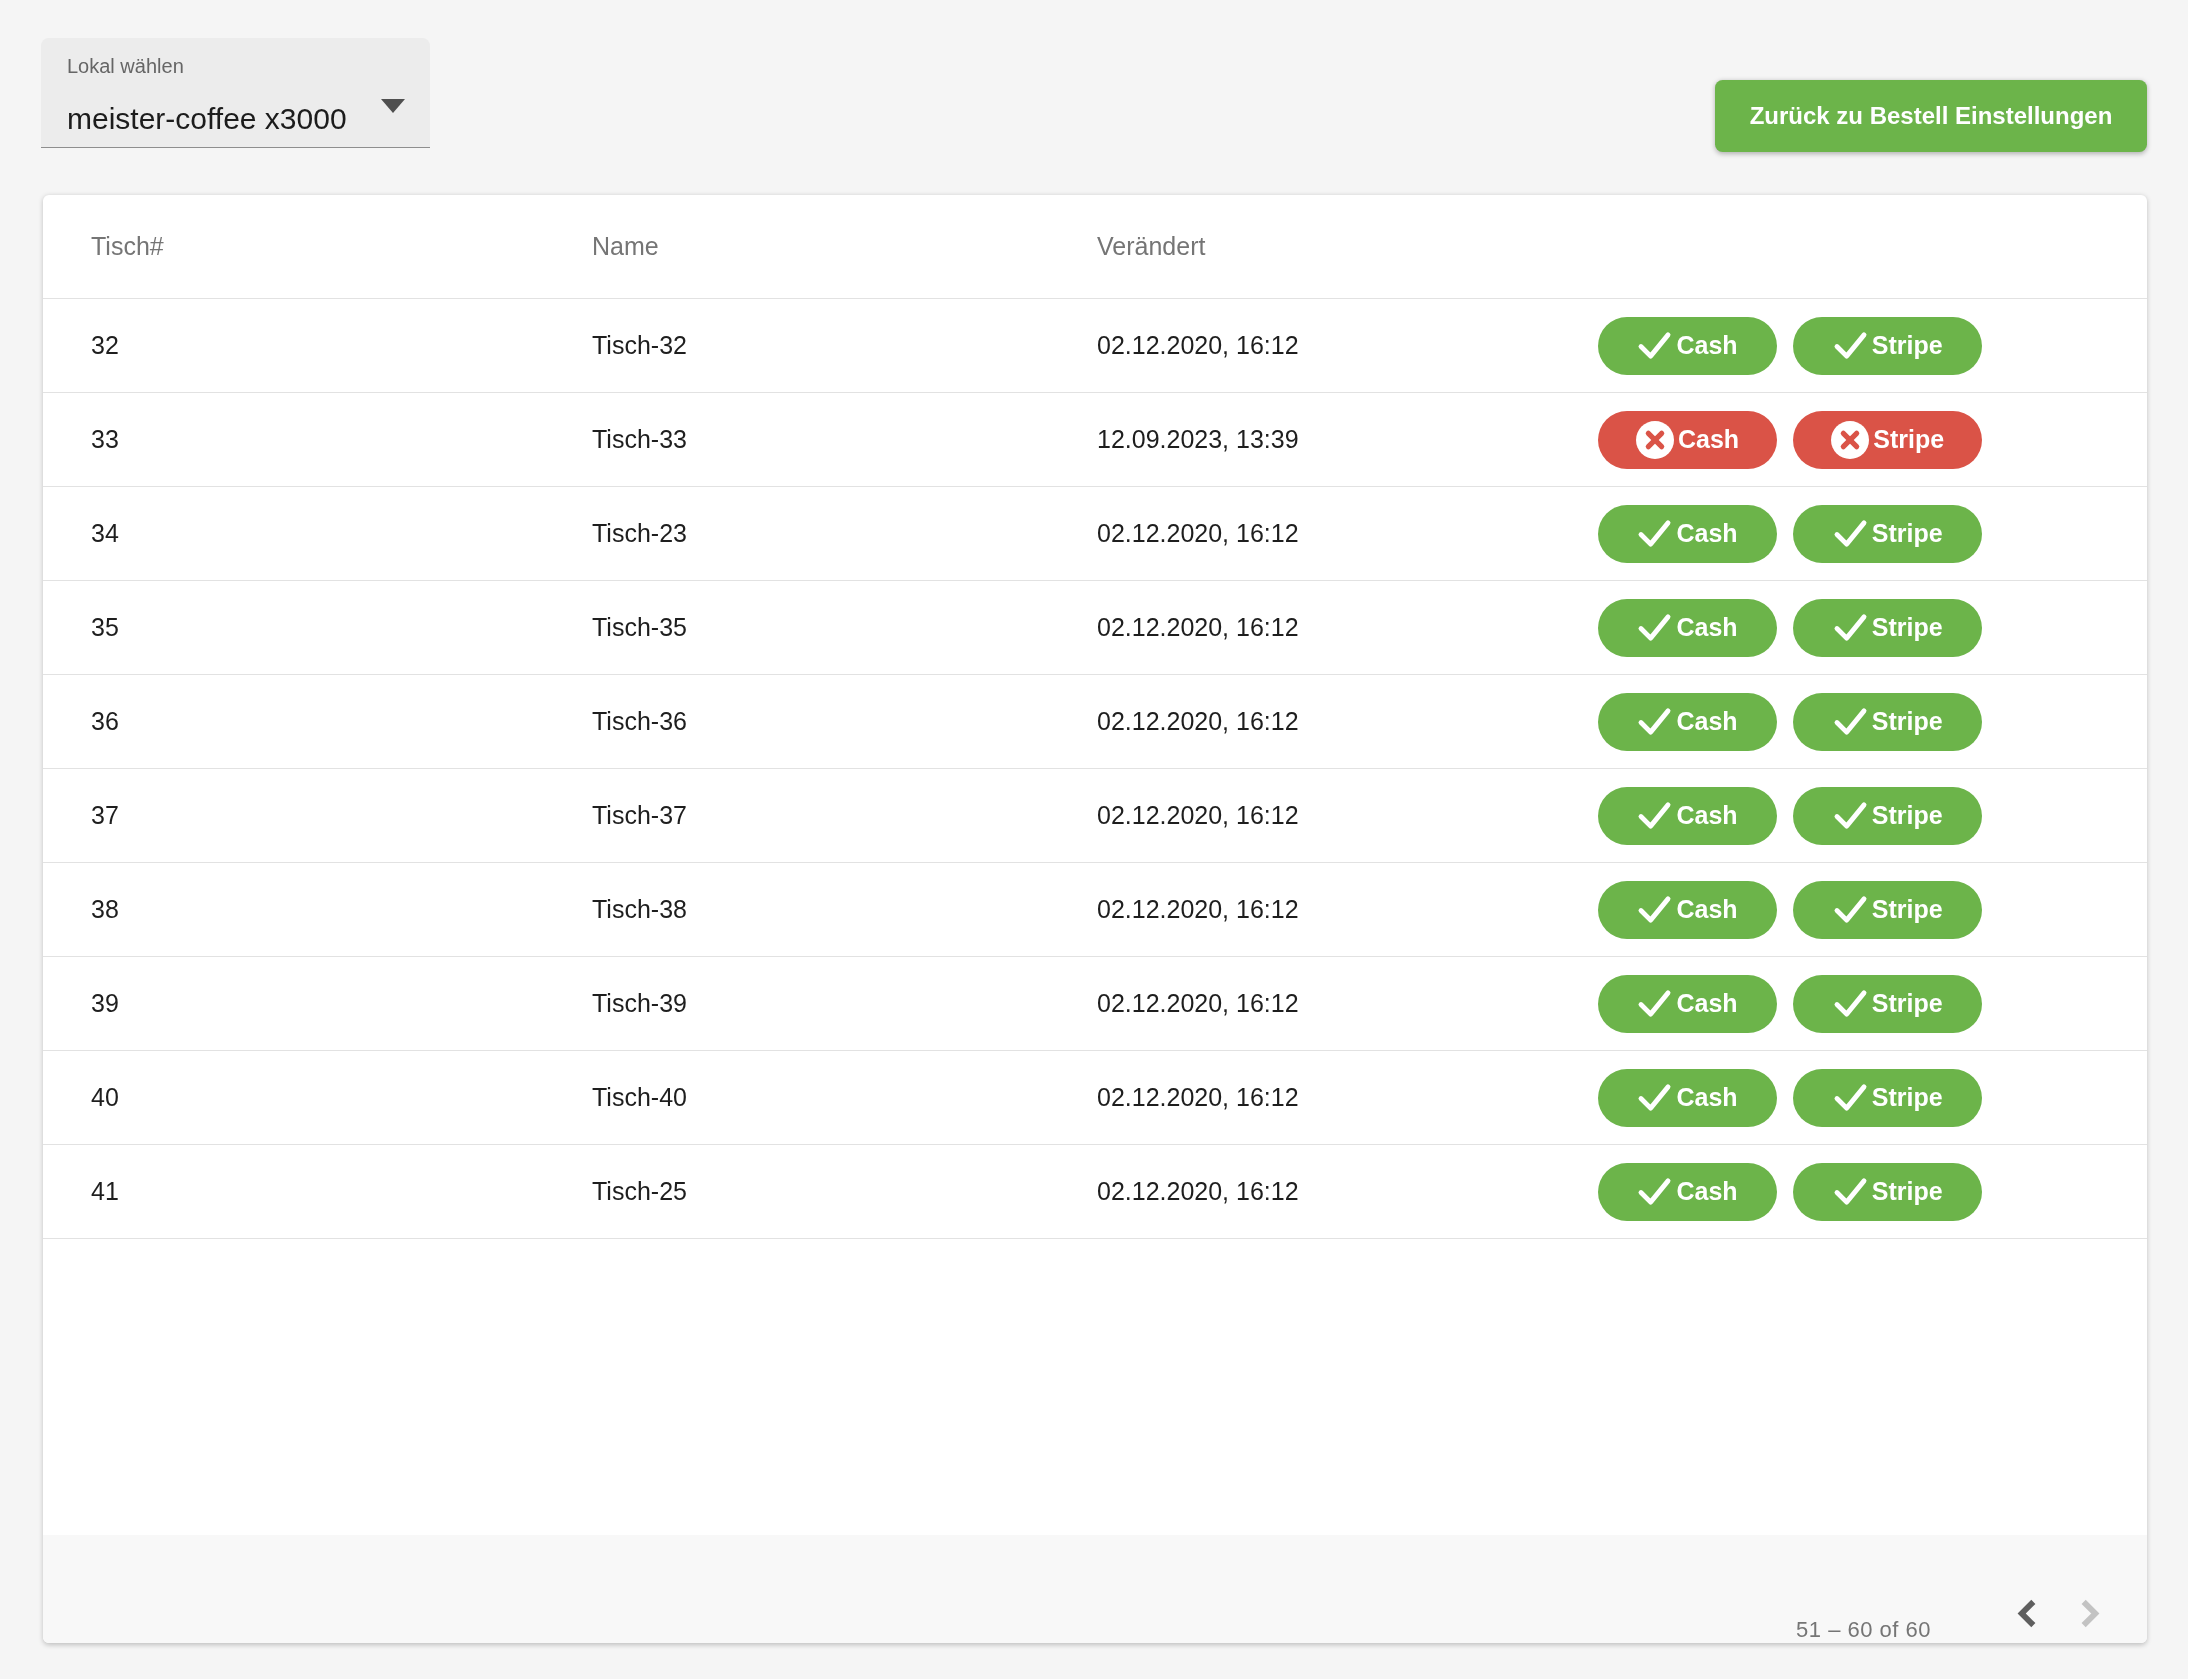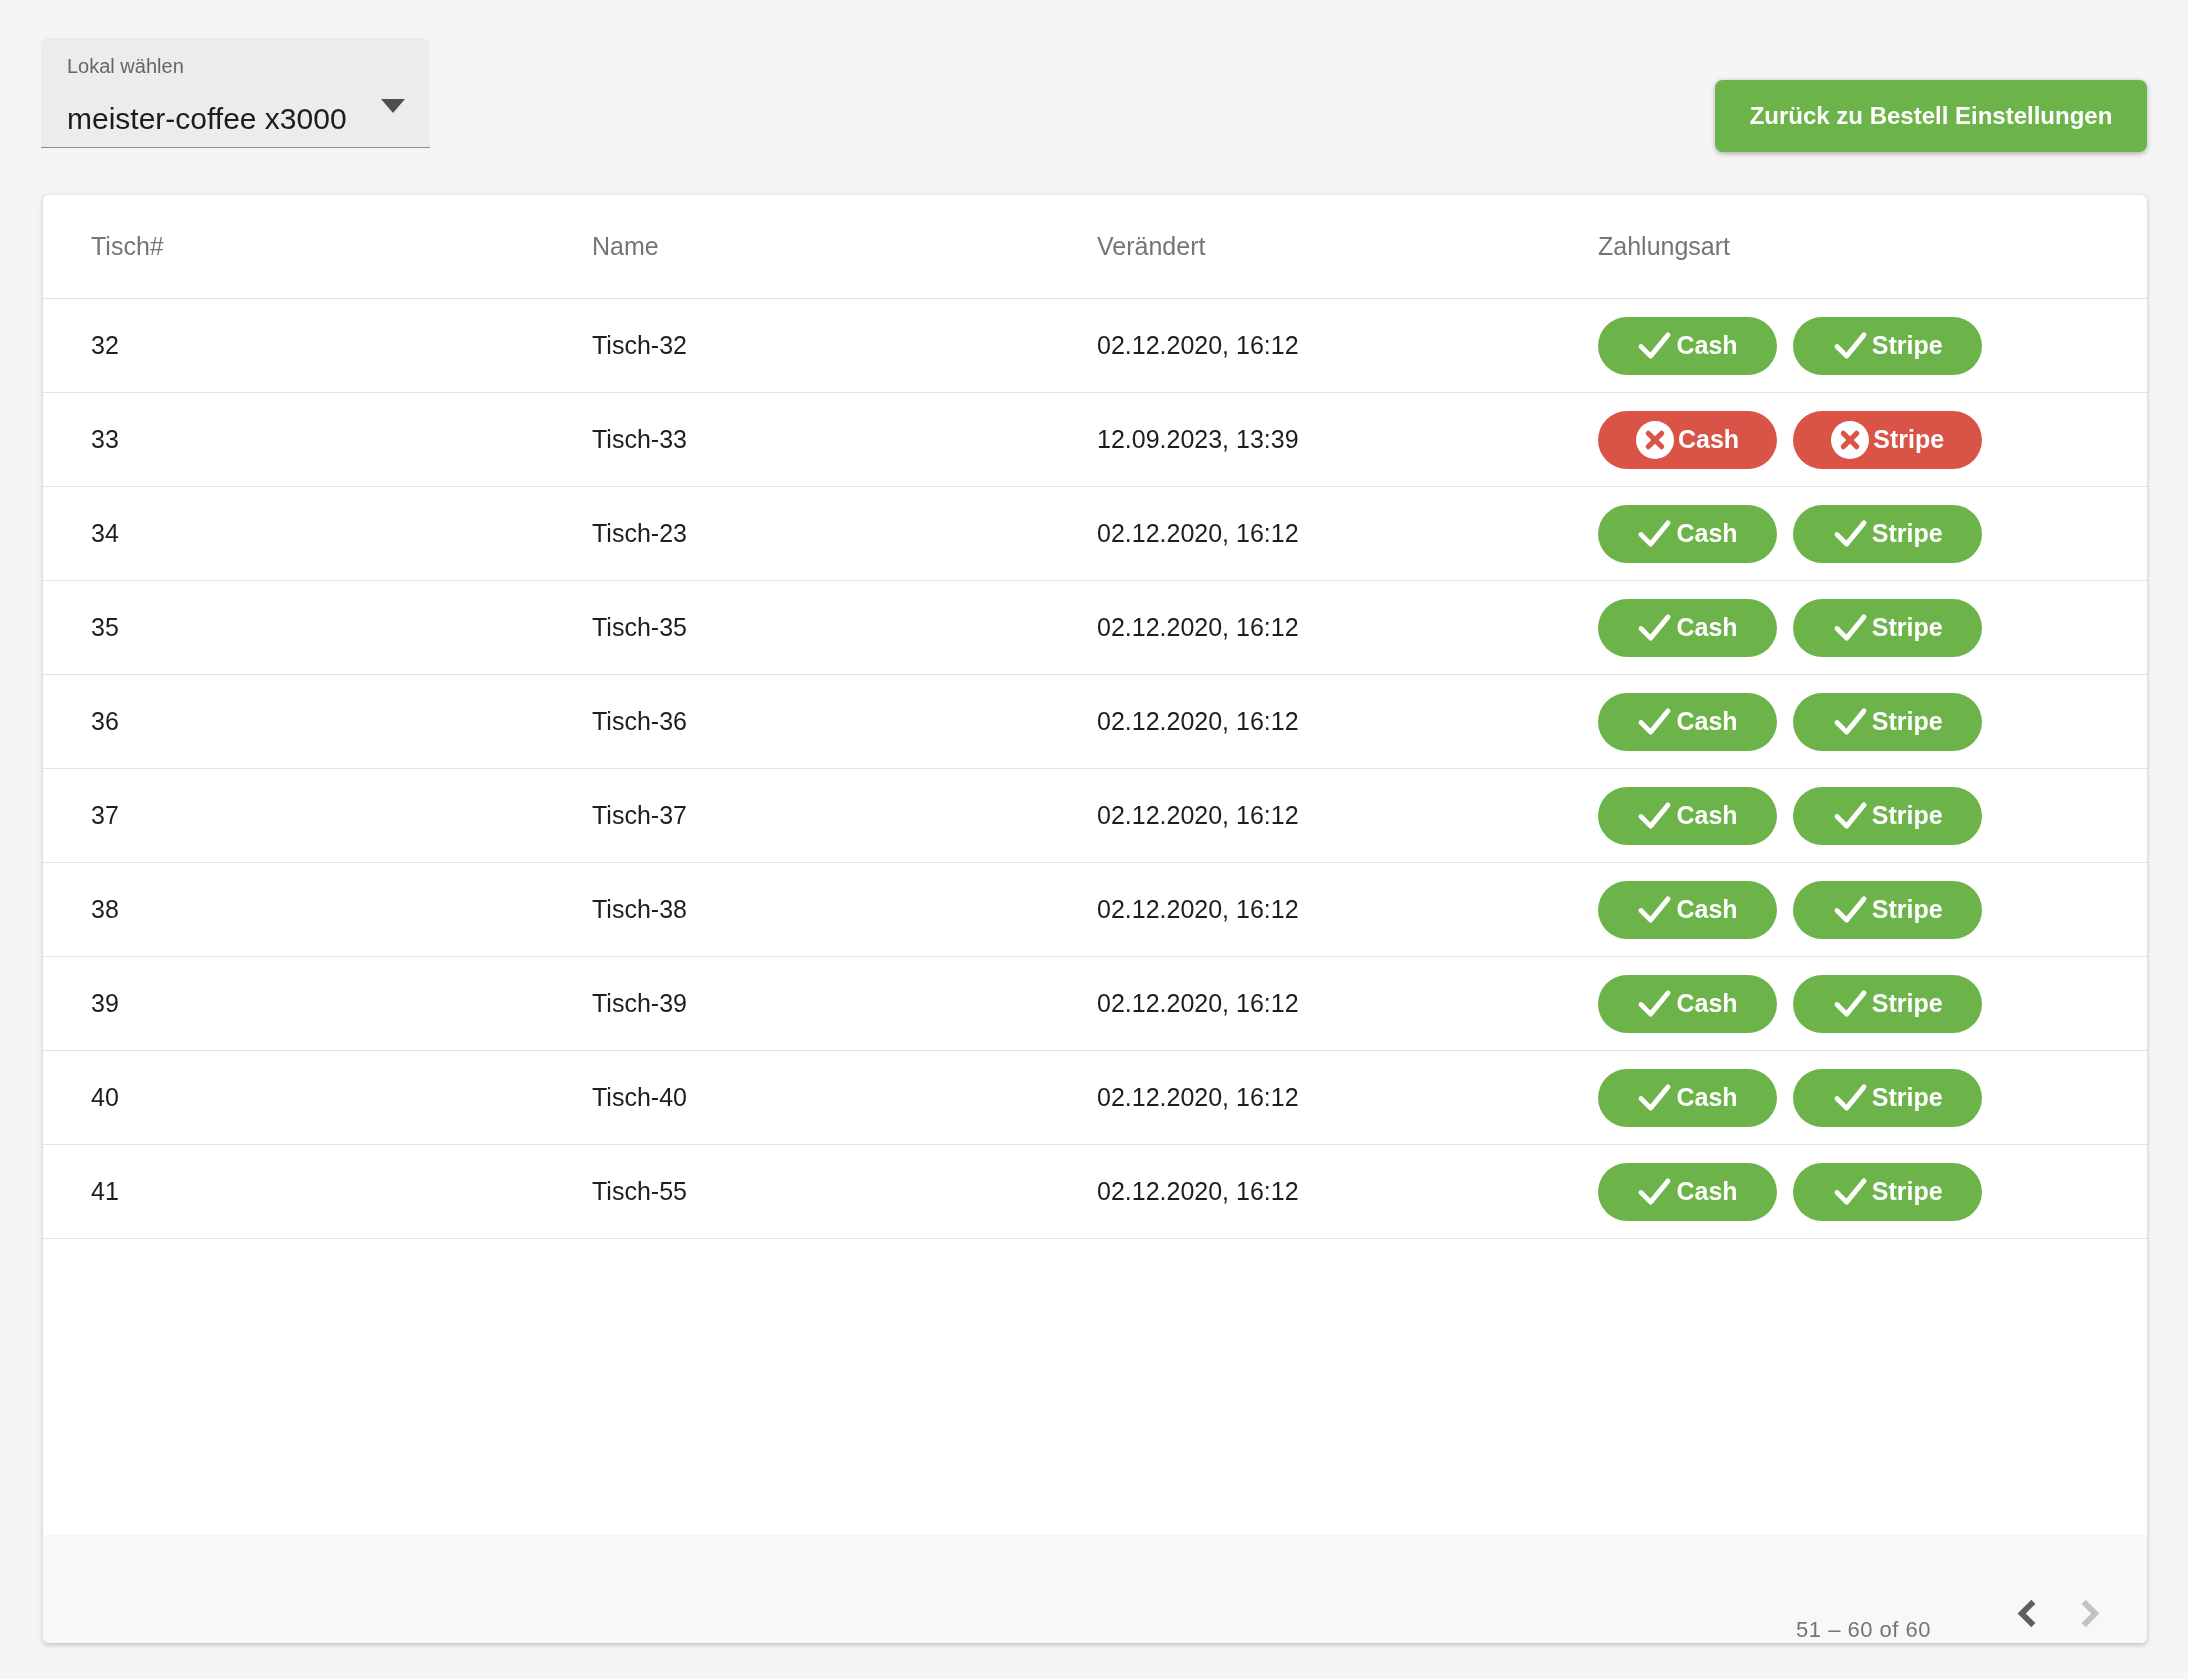--- a/index.html
+++ b/index.html
@@ -120,21 +120,20 @@
   <div class="select-arrow"></div>
 </div>
 
 <button class="back-btn">Zurück zu Bestell Einstellungen</button>
 
 <div class="card">
   <div class="thead">
     <div>Tisch#</div>
     <div>Name</div>
     <div>Verändert</div>
-    <div>Zahlungsart</div>
   </div>
   <div class="tbody" id="tbody">
   <div class="trow">
     <div>32</div>
     <div>Tisch-32</div>
     <div>02.12.2020, 16:12</div>
     <div class="cell-payments">
       <button class="pill cash on">
         <span class="pill-icon">
               <svg width="35" height="29" viewBox="0 0 36 30">
@@ -343,21 +342,21 @@
                 <path d="M4 16 L14 26 L32 4" fill="none" stroke="#fff" stroke-width="5" stroke-linecap="round" stroke-linejoin="round"></path>
               </svg>
             </span>
             <span class="pill-label">Stripe</span>
       </button>
     </div>
   </div>
 
   <div class="trow">
     <div>41</div>
-    <div>Tisch-55</div>
+    <div>Tisch-25</div>
     <div>02.12.2020, 16:12</div>
     <div class="cell-payments">
       <button class="pill cash on">
         <span class="pill-icon">
               <svg width="35" height="29" viewBox="0 0 36 30">
                 <path d="M4 16 L14 26 L32 4" fill="none" stroke="#fff" stroke-width="5" stroke-linecap="round" stroke-linejoin="round"></path>
               </svg>
             </span>
             <span class="pill-label">Cash</span>
       </button>

